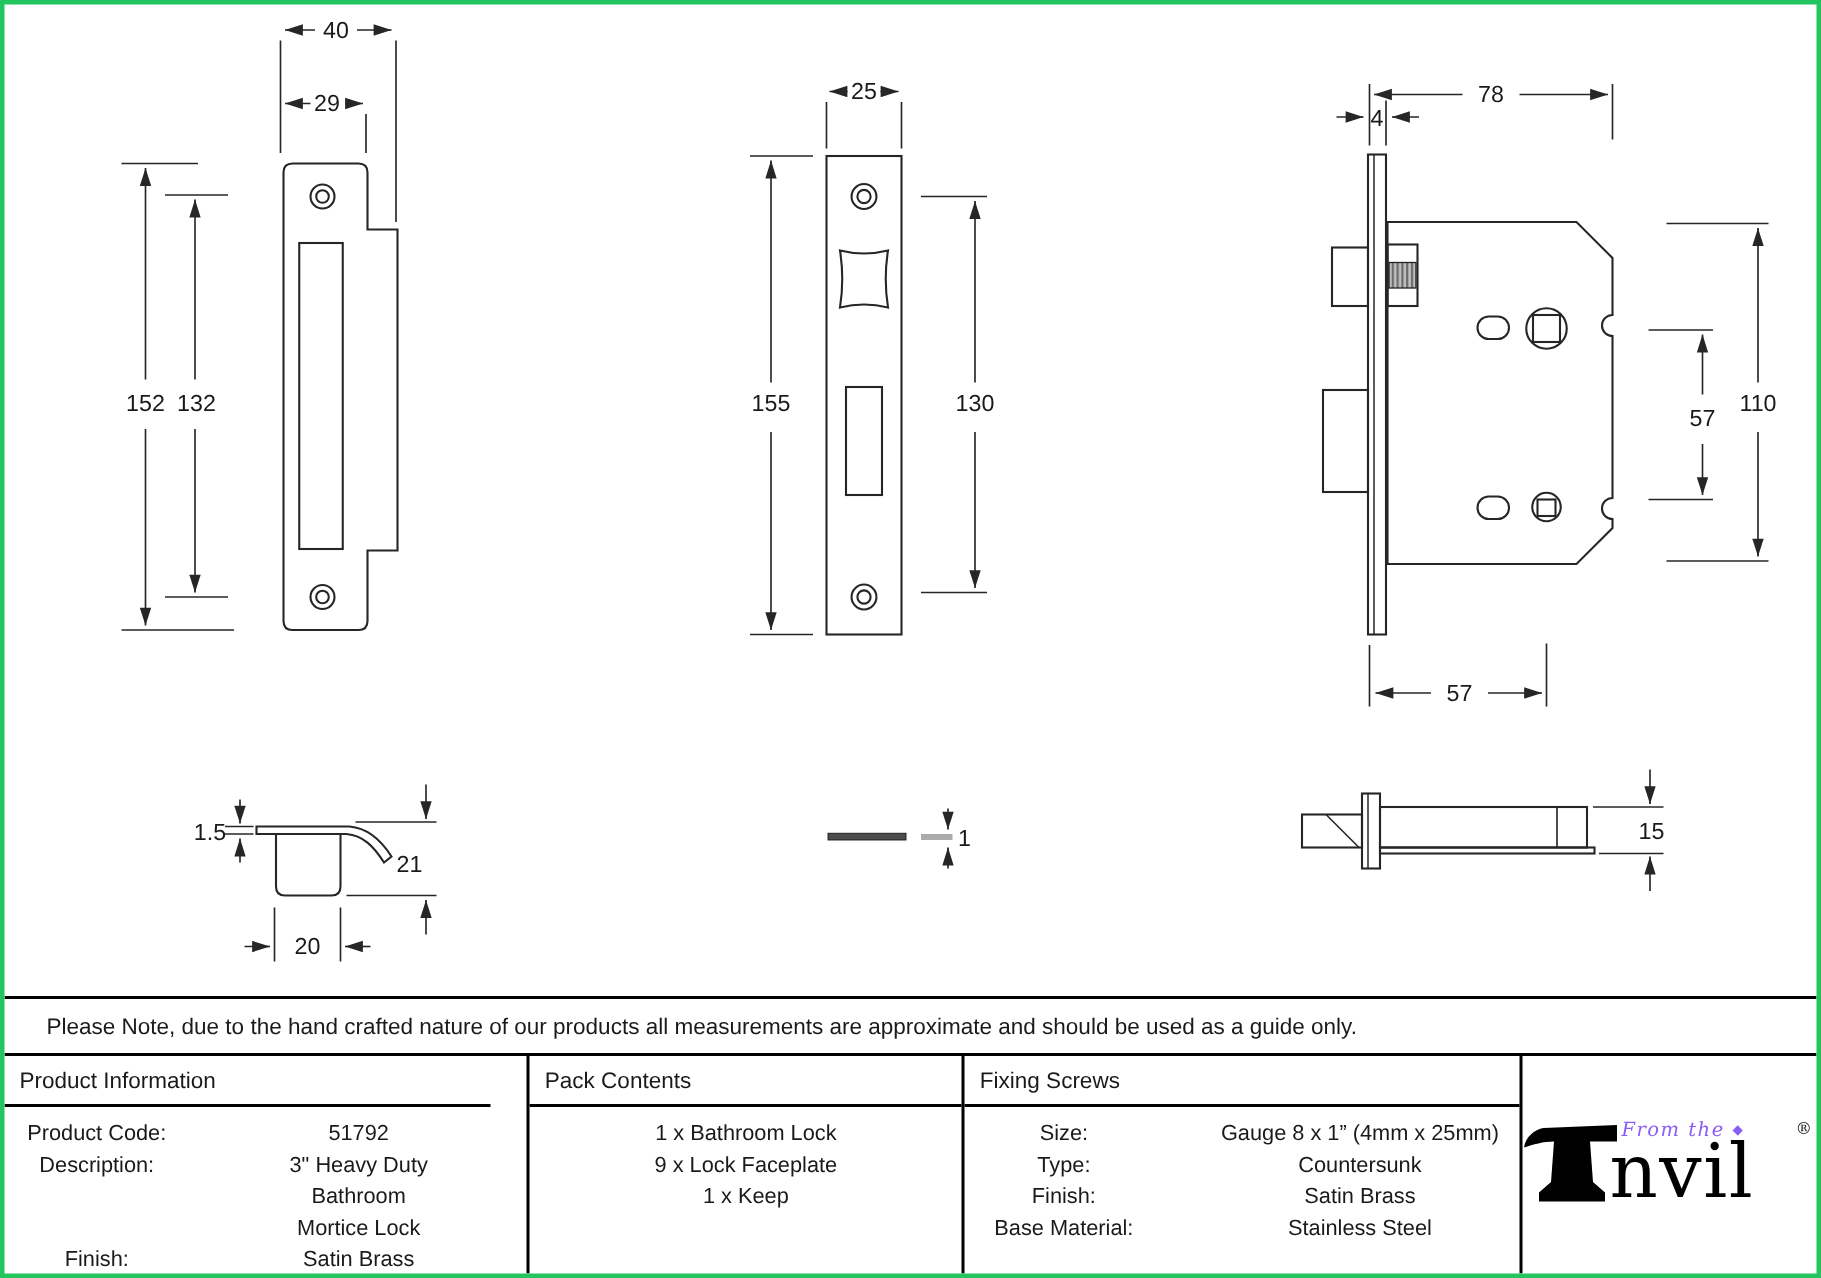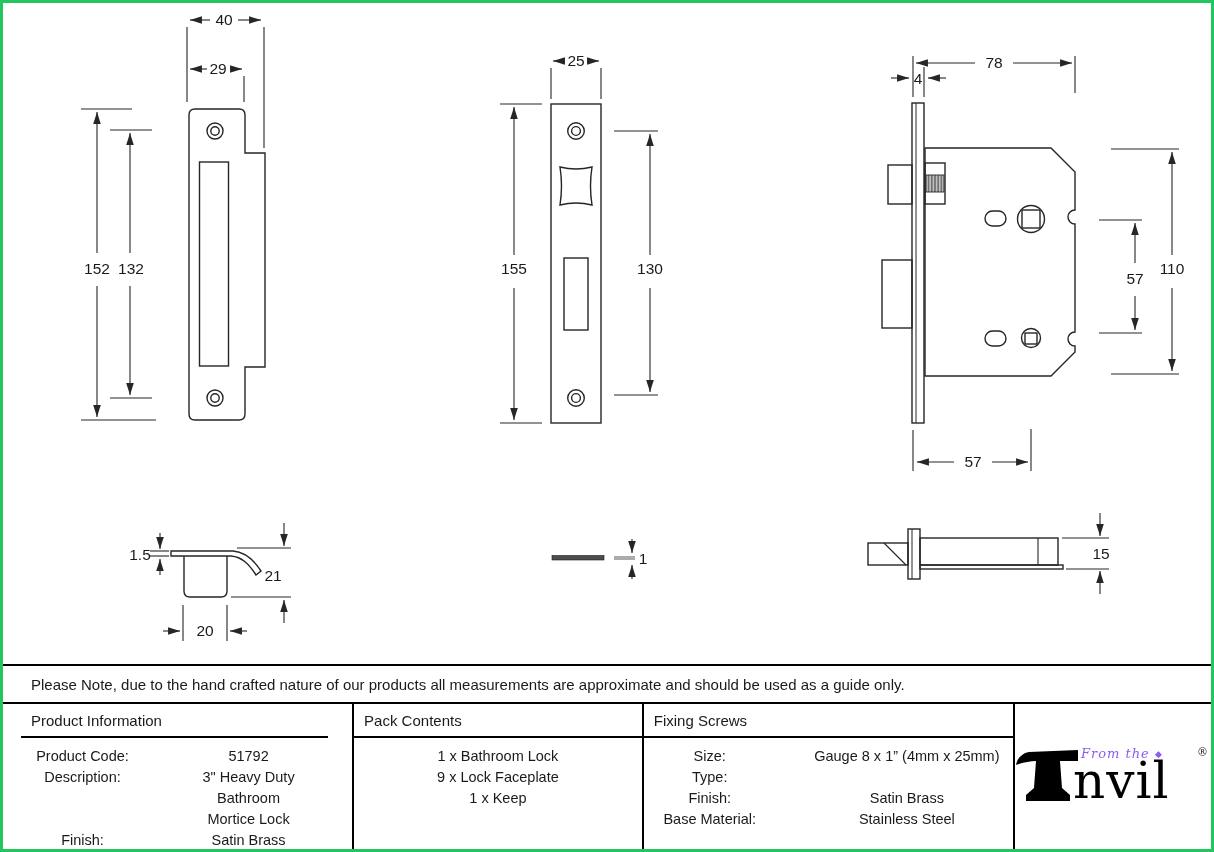--- a/index.html
+++ b/index.html
@@ -17,21 +17,21 @@
     position:absolute;top:661px;left:0;right:0;height:40px;
     border-top:2px solid #000;border-bottom:2px solid #000;box-sizing:border-box;
     display:flex;align-items:center;padding-left:28px;font-size:15px;
   }
   .info-table{
     position:absolute;top:701px;left:0;right:0;bottom:0;
     display:flex;align-items:stretch;
   }
   .col{box-sizing:border-box;}
   .col + .col{border-left:2px solid #000;}
-  .col-product{width:349px;padding-left:18px;}
+  .col-product{width:349px;}
   .col-pack{width:312px;margin-left:24px;}
   .col-fixing{width:400px;}
   .col-logo{flex:1;display:flex;align-items:center;justify-content:center;}
   .col-header{
     height:34px;border-bottom:2px solid #000;box-sizing:border-box;
     display:flex;align-items:center;padding:0 10px;font-size:15px;
   }
   .col-body{padding:8px 10px 0 10px;font-size:14.5px;line-height:21px;}
   .kv-row{display:grid;grid-template-columns:103px 1fr;gap:45px;}
   .col-fixing .kv-row{grid-template-columns:112px 1fr;}
@@ -257,20 +257,21 @@
 
     <div class="col col-fixing">
       <div class="col-header">Fixing Screws</div>
       <div class="col-body">
         <div class="kv-row">
           <span>Size:</span>
           <span>Gauge 8 x 1” (4mm x 25mm)</span>
         </div>
         <div class="kv-row">
           <span>Type:</span>
+          <span>Countersunk</span>
         </div>
         <div class="kv-row">
           <span>Finish:</span>
           <span>Satin Brass</span>
         </div>
         <div class="kv-row">
           <span>Base Material:</span>
           <span>Stainless Steel</span>
         </div>
       </div>

